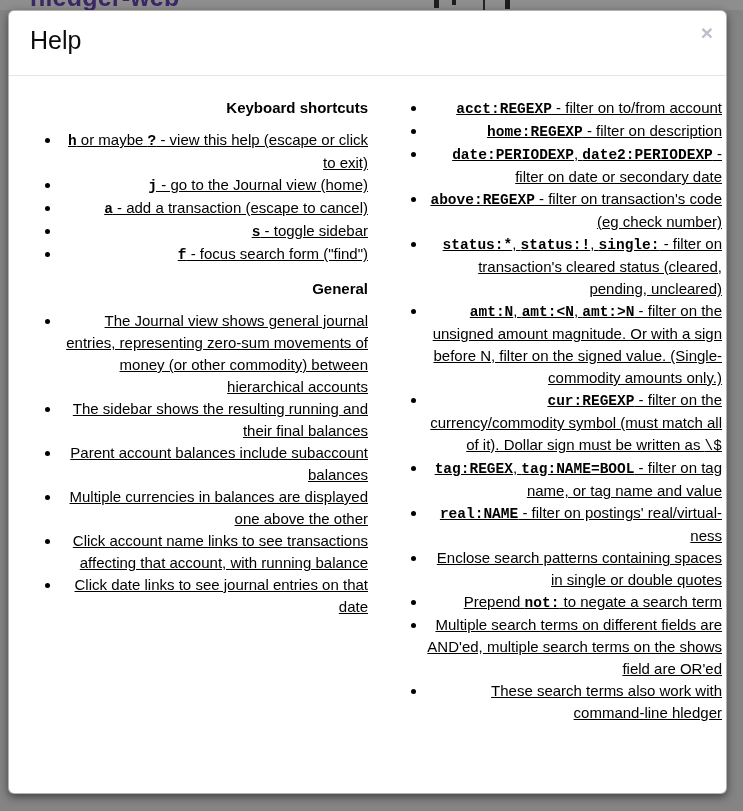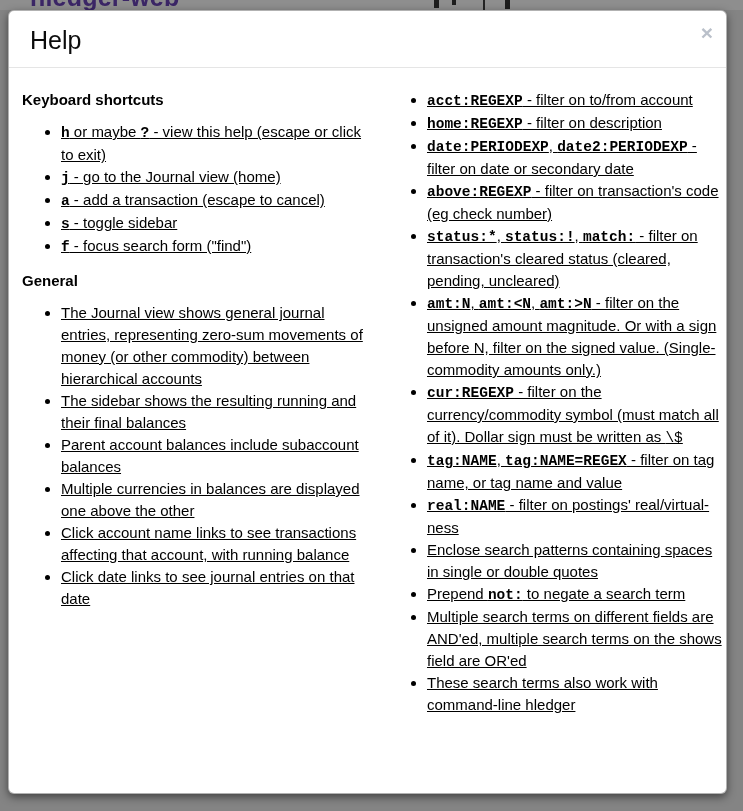--- a/index.html
+++ b/index.html
@@ -16,29 +16,29 @@
   .stem{position:absolute;top:0;background:#1d1d1d;}
   .stem.s1{left:434px;width:5px;height:8px;}
   .stem.s2{left:452px;width:4px;height:5px;}
   .stem.s3{left:505px;width:5px;height:9px;}
   
   .modal{
     position:absolute;left:8px;top:10px;width:719px;height:784px;
     box-sizing:border-box;background:#fff;border:1px solid rgba(0,0,0,.3);
     border-radius:6px;box-shadow:0 3px 9px rgba(0,0,0,.5);
   }
-  .modal-header{position:relative;padding:14px 15px 12px 21px;border-bottom:1px solid #e5e5e5;}
+  .modal-header{position:relative;padding:14px 15px 20px 21px;border-bottom:1px solid #e5e5e5;}
   .modal-title{font-size:25px;line-height:30px;font-weight:400;color:#0b0b0b;}
   .close-btn{
     position:absolute;top:11px;right:13px;padding:0;border:0;background:none;
     font-family:"Liberation Sans",sans-serif;font-size:21px;font-weight:700;
     color:#bac0ca;line-height:1;cursor:pointer;
   }
   .modal-body{display:flex;padding:21px 2px 0 13px;box-sizing:border-box;}
-  .col{box-sizing:border-box;}
+  .col{box-sizing:border-box;text-align:right;}
   .col-left{width:366px;padding-right:20px;flex:none;}
   .col-right{flex:1;padding-right:2px;}
   .sec-h{font-size:15px;font-weight:700;line-height:22px;margin:0 0 10px 0;color:#000;}
   .sec-h + ul + .sec-h{margin-top:12px;}
   ul{margin:0 0 10px 0;padding:0 0 0 39px;}
   li{font-size:15px;line-height:22px;color:#000;text-decoration:underline;}
   code{font-family:"Liberation Mono","DejaVu Sans Mono",monospace;font-weight:700;font-size:14.5px;color:#000;}
   code.plain{font-weight:400;}
 </style>
 </head>
@@ -80,24 +80,24 @@
           <li>Click account name links to see transactions affecting that account, with running balance</li>
           <li>Click date links to see journal entries on that date</li>
         </ul>
       </div>
     <div class="col col-right">
         <ul>
           <li><code>acct:REGEXP</code> - filter on to/from account</li>
           <li><code>home:REGEXP</code> - filter on description</li>
           <li><code>date:PERIODEXP</code>, <code>date2:PERIODEXP</code> - filter on date or secondary date</li>
           <li><code>above:REGEXP</code> - filter on transaction's code (eg check number)</li>
-          <li><code>status:*</code>, <code>status:!</code>, <code>match:</code> - filter on transaction's cleared status (cleared, pending, uncleared)</li>
+          <li><code>status:*</code>, <code>status:!</code>, <code>single:</code> - filter on transaction's cleared status (cleared, pending, uncleared)</li>
           <li><code>amt:N</code>, <code>amt:&lt;N</code>, <code>amt:&gt;N</code> - filter on the unsigned amount magnitude. Or with a sign before N, filter on the signed value. (Single-commodity amounts only.)</li>
           <li><code>cur:REGEXP</code> - filter on the currency/commodity symbol (must match all of it). Dollar sign must be written as <code class="plain">\$</code></li>
-          <li><code>tag:NAME</code>, <code>tag:NAME=REGEX</code> - filter on tag name, or tag name and value</li>
+          <li><code>tag:REGEX</code>, <code>tag:NAME=BOOL</code> - filter on tag name, or tag name and value</li>
           <li><code>real:NAME</code> - filter on postings' real/virtual-ness</li>
           <li>Enclose search patterns containing spaces in single or double quotes</li>
           <li>Prepend <code>not:</code> to negate a search term</li>
           <li>Multiple search terms on different fields are AND'ed, multiple search terms on the shows field are OR'ed</li>
           <li>These search terms also work with command-line hledger</li>
         </ul>
       </div>
   </div>
 </div>
 

